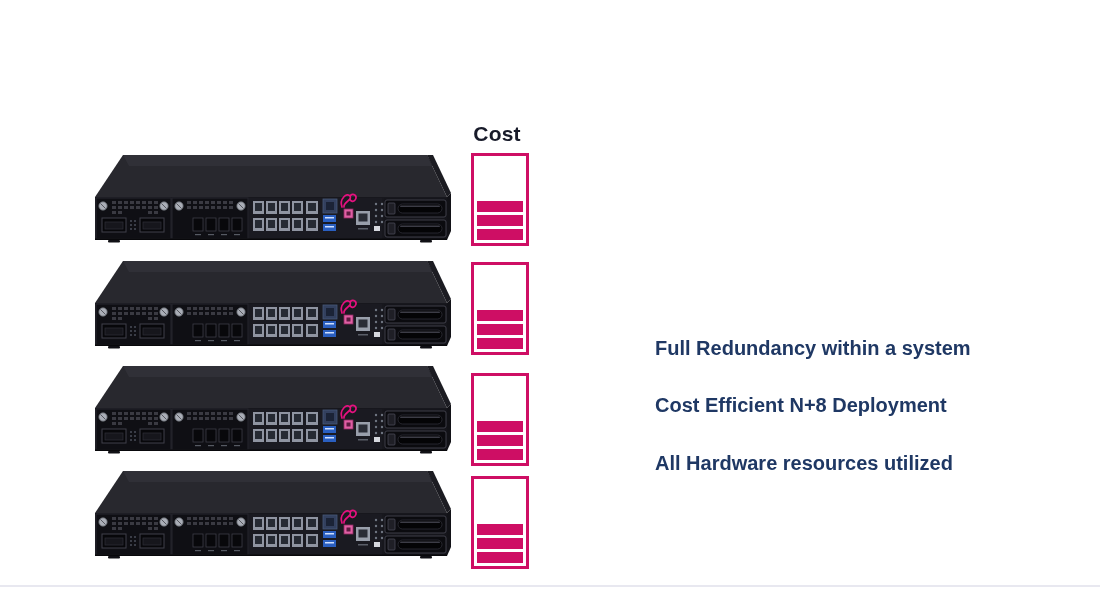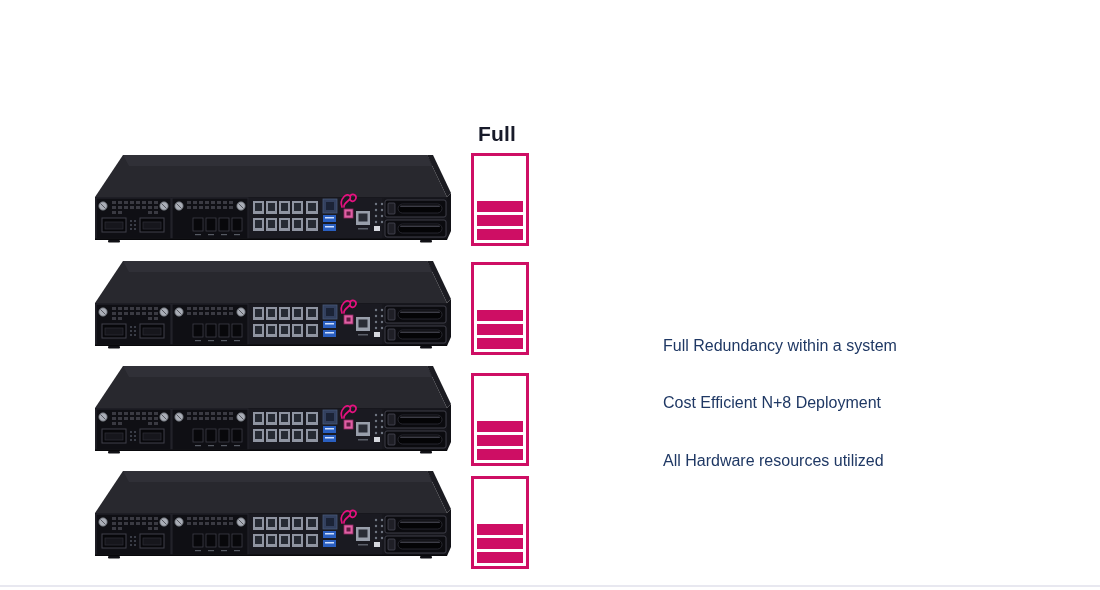--- a/index.html
+++ b/index.html
@@ -57,40 +57,41 @@
     text-align:center;
     font-size:21px;
     font-weight:700;
     color:var(--load-label);
     letter-spacing:.2px;
   }
   
   .bullets{position:absolute;left:647px;top:0;width:400px;}
   .bullet{
     position:absolute;
-    left:16px;
-    font-size:16px;
+    left:8px;
+    font-size:20px;
     color:var(--navy);
     white-space:nowrap;
+    font-weight:bold;
   }
   .b0{top:337px}.b1{top:394px}.b2{top:452px}
   
   .footer-rule{
     position:absolute;
     left:0;top:585px;
     width:1100px;height:2px;
     background:var(--rule);
   }
 </style>
 </head>
 <body>
 
 <div class="canvas">
 
-  <div class="load-label">Full</div>
+  <div class="load-label">Cost</div>
 
   <div class="rows">
   <div class="row r0">
     <svg class="server" viewBox="0 0 362 91" aria-hidden="true">
 
       <polygon points="33,3 337,3 357,45 5,45" fill="#28282e"></polygon>
       <polygon points="33,3 337,3 343,14 39,14" fill="#303037"></polygon>
       <polygon points="337,3 343,3 361,41 357,45" fill="#1c1c22"></polygon>
 
       <polygon points="357,45 361,41 361,79 357,88" fill="#121217"></polygon>

